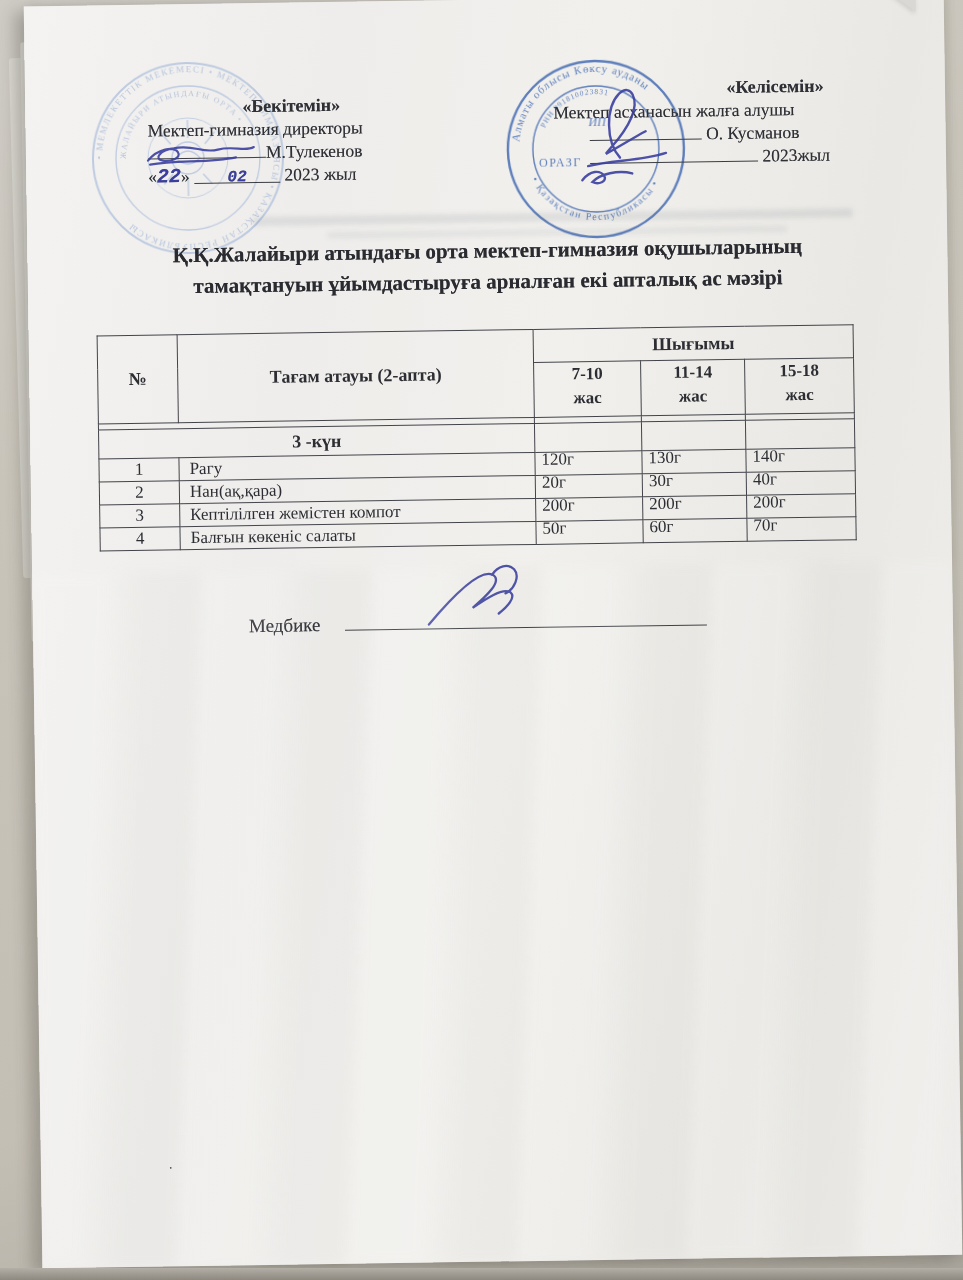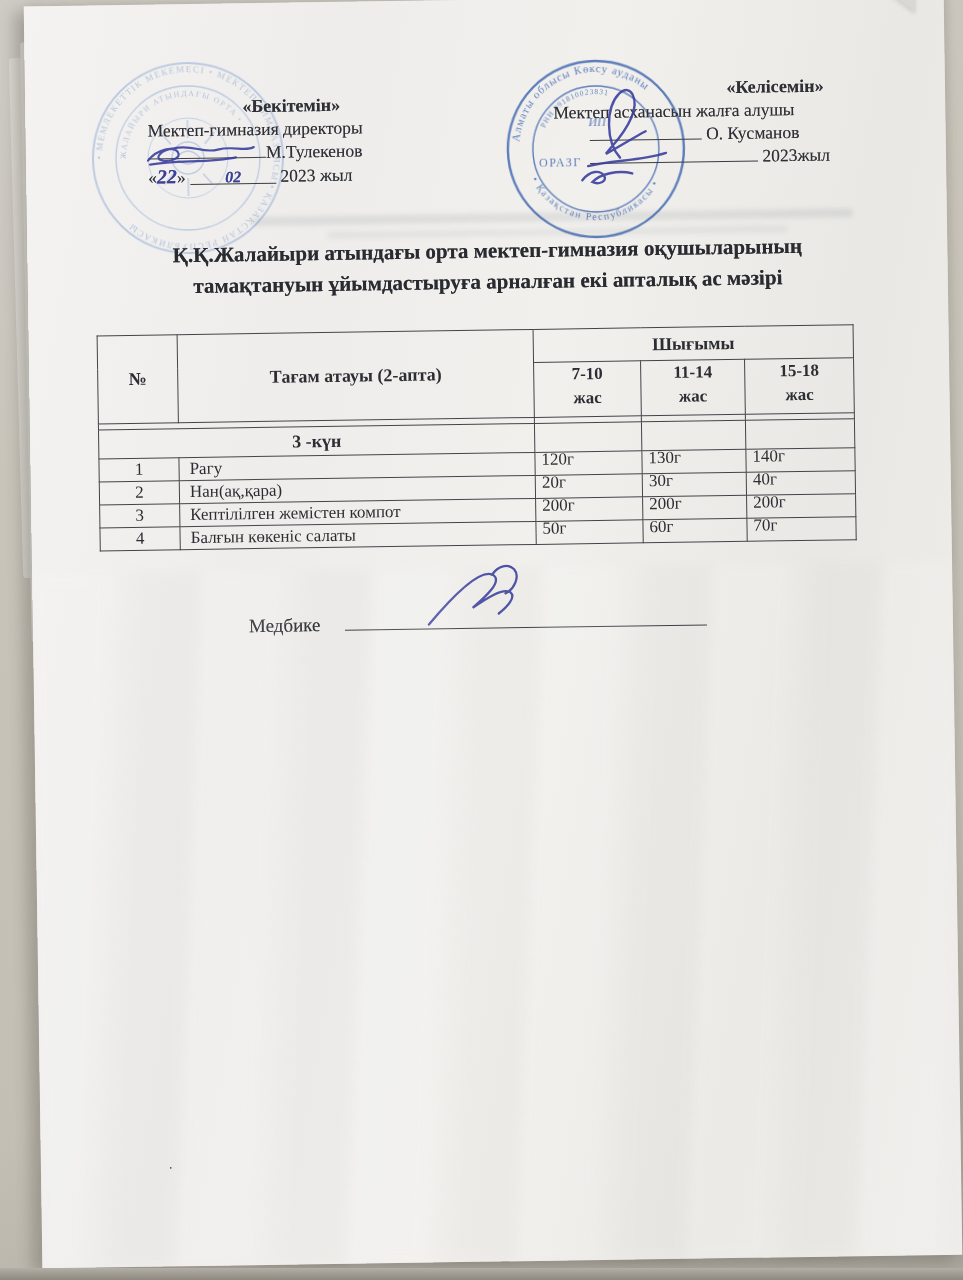--- a/index.html
+++ b/index.html
@@ -35,21 +35,21 @@
     border-left:26px solid transparent;border-top:20px solid #d9d8d5;
     filter:drop-shadow(-1px 2px 2px rgba(0,0,0,.12));
   }
   .txt{color:#2f3036;text-shadow:0 0 .4px rgba(45,45,55,.55);}
   .ghost{position:absolute;background:rgba(85,90,105,.12);filter:blur(2.5px);border-radius:3px;}
 
   
   .hblock{position:absolute;font-size:17.5px;line-height:23px;}
   .hblock .btitle{font-weight:bold;font-size:18px;text-align:center;}
   .blank{display:inline-block;border-bottom:1.6px solid #3c3d42;height:15px;vertical-align:baseline;}
-  .ink{color:#3a3f9f;font-style:italic;font-weight:bold;}
+  .ink{color:#3a3f9f;font-style:italic;font-weight:bold;font-family:Liberation Mono, monospace;}
   .approve{left:96px;top:92px;width:340px;}
   .approve .line{margin-left:26px;}
   .agree{left:520px;top:80px;width:390px;}
   .agree .btitle{margin-left:120px;width:220px;}
   .agree .line1{margin-left:8px;}
   .agree .line{margin-left:44px;}
 
   .stamp{position:absolute;pointer-events:none;}
   .stamp.left{left:62px;top:54px;opacity:.62;filter:blur(.4px);}
   .stamp.right{left:475px;top:56px;opacity:.88;filter:blur(.3px);}

